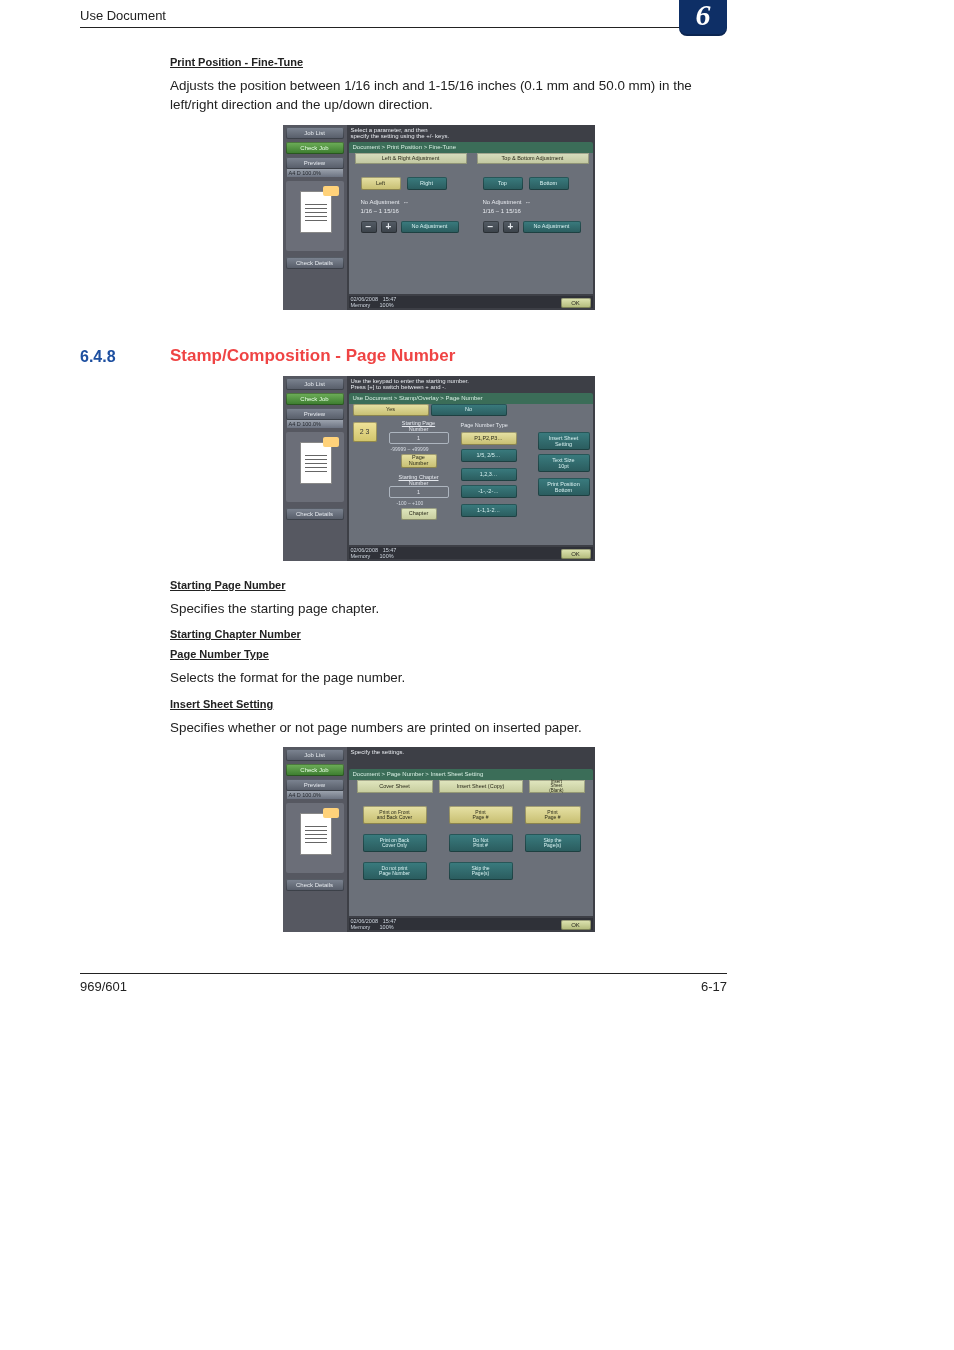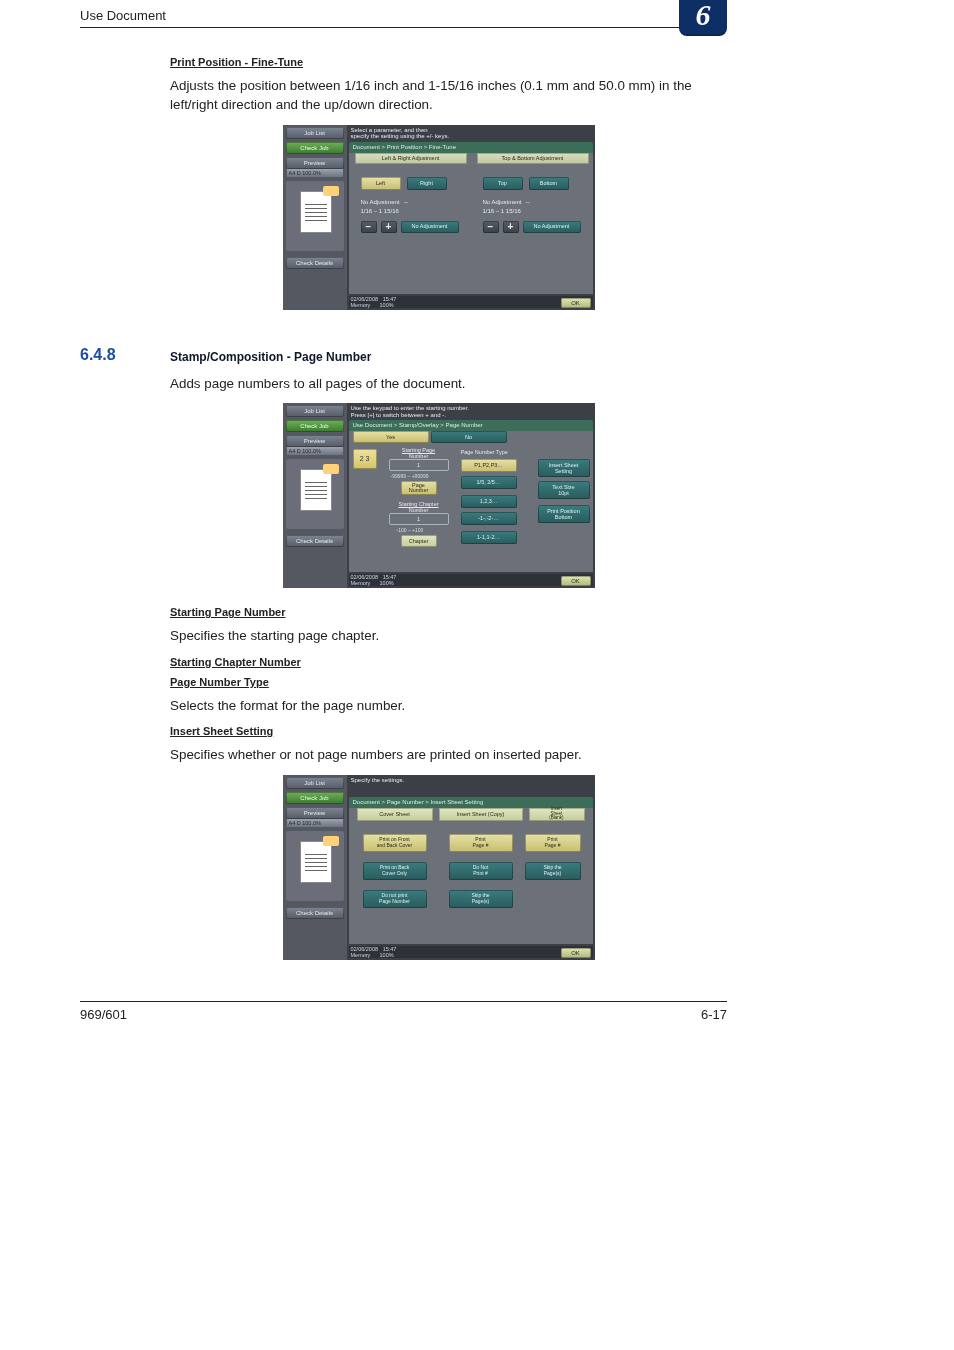--- a/index.html
+++ b/index.html
@@ -60,23 +60,23 @@
     align-items: flex-end;
     margin: 36px 0 10px -90px;
   }
   .sec-num {
     width: 90px;
     color: #1d4fa0;
     font-weight: bold;
     font-size: 16px;
   }
   .sec-title {
-    color: #0f172a;
+    color: #ef4444;
     font-weight: bold;
-    font-size: 12px;
+    font-size: 17px;
   }
   .screenshot-wrap {
     text-align: center;
     margin: 10px 0 18px 0;
   }
 
   
   .mini {
     display: inline-block;
     width: 312px;
@@ -387,21 +387,20 @@
           <span>Memory</span>&nbsp;&nbsp;&nbsp;&nbsp;&nbsp;&nbsp;<span>100%</span>
         </div>
         <div class="ok-btn">OK</div>
       </div>
     </div>
 
     <div class="section-row">
       <div class="sec-num">6.4.8</div>
       <div class="sec-title">Stamp/Composition - Page Number</div>
     </div>
-    <p class="body">Adds page numbers to all pages of the document.</p>
 
     <div class="screenshot-wrap">
       <div class="mini s2">
         <div class="sidebar">
           <div class="side-btn" style="top:2px">Job List</div>
           <div class="side-btn green" style="top:17px">Check Job</div>
           <div class="side-btn" style="top:32px">Preview</div>
           <div class="prev-label">A4 D    100.0%</div>
           <div class="prev-area" style="top:56px">
             <div class="prev-page"></div>

